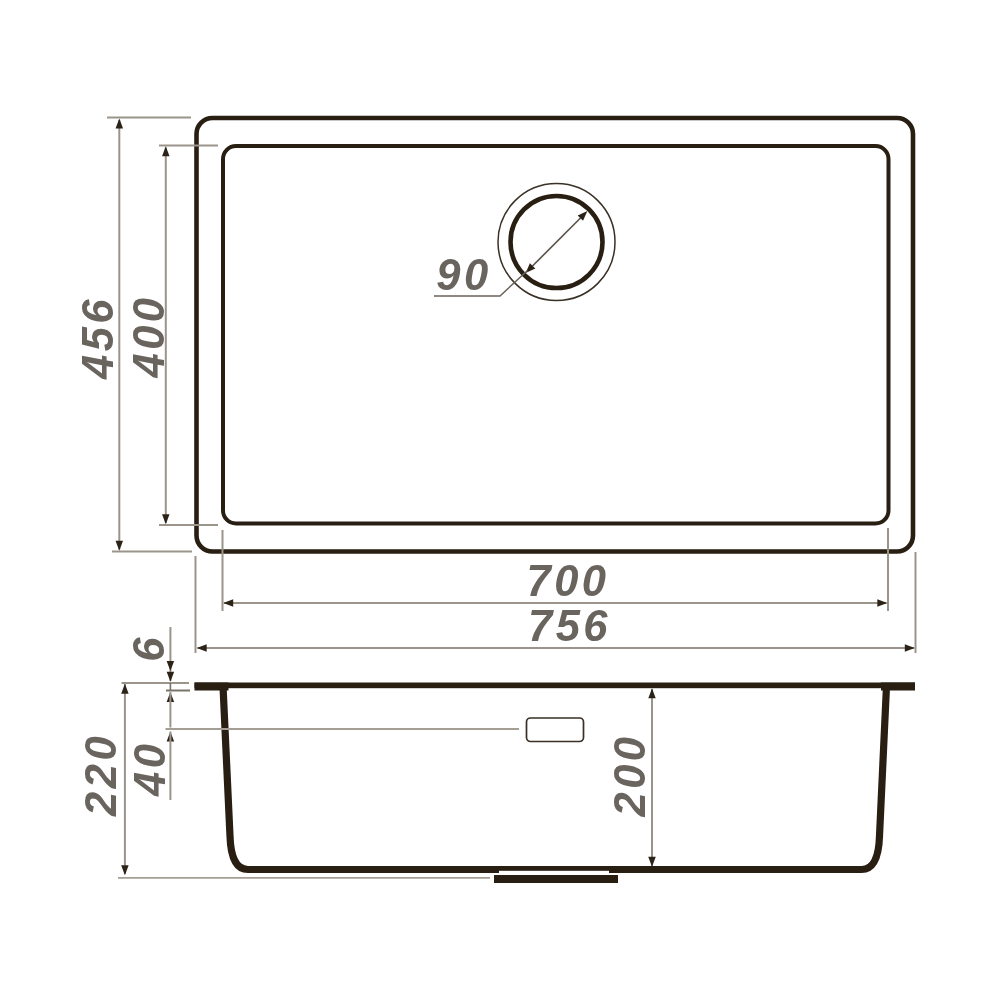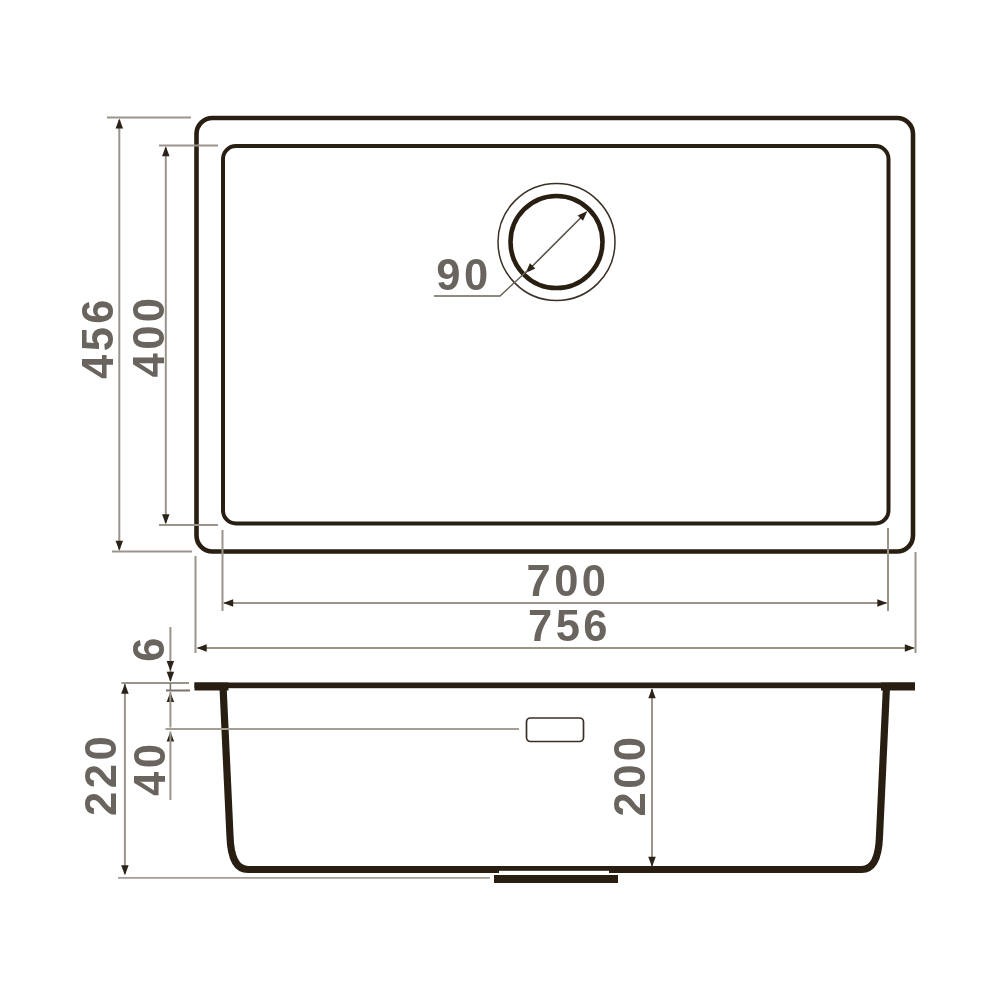--- a/index.html
+++ b/index.html
@@ -1,16 +1,16 @@
 <!DOCTYPE html>
 <html><head>
 <meta charset="utf-8">
 <style>
   html,body{margin:0;padding:0;background:#ffffff;}
-  .wrap{width:937px;height:1000px;position:relative;background:#5eead4;}
+  .wrap{width:937px;height:1000px;position:relative;background:#5eead4;font-style:italic;}
   text{font-family:"Liberation Sans",sans-serif;font-weight:bold;fill:#6a645e;}
   .d42{font-size:43.5px;letter-spacing:3.5px;}
 </style>
 </head>
 <body>
 <div class="wrap">
 <svg width="1000" height="1000" viewBox="0 0 1000 1000">
 
   <rect x="0" y="0" width="1000" height="1000" fill="#ffffff"></rect>
 

